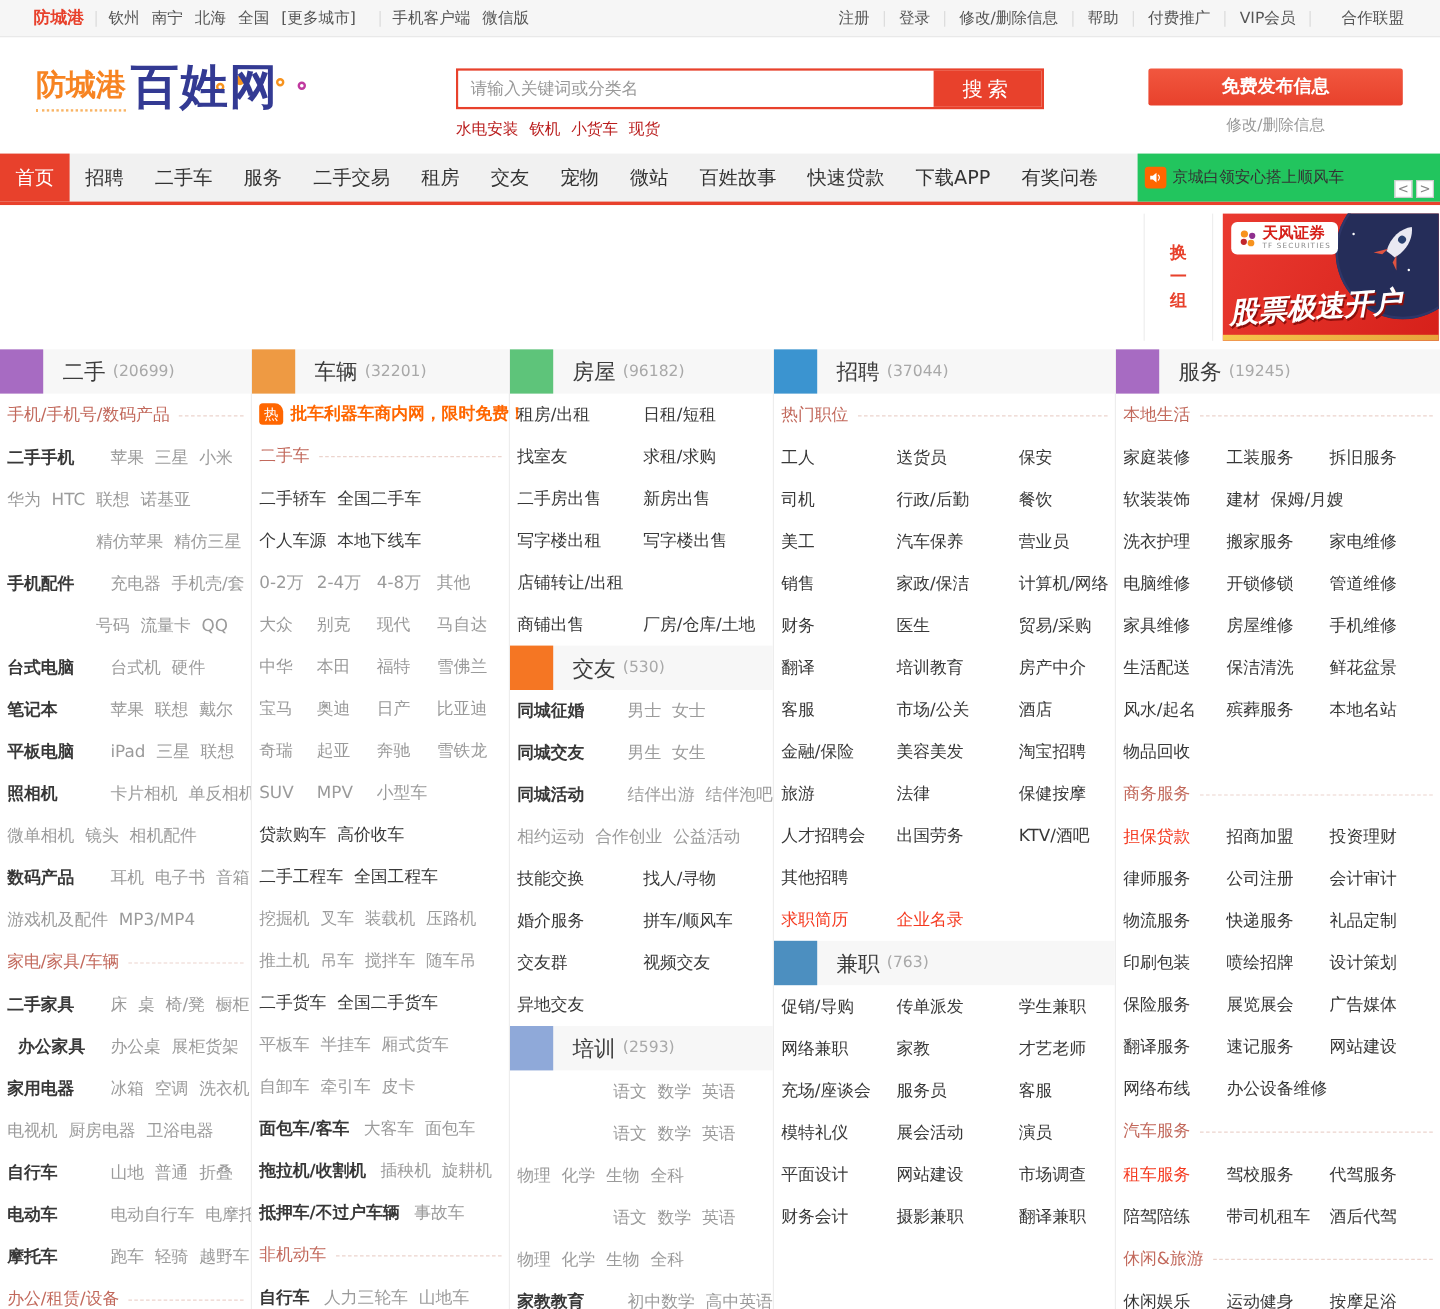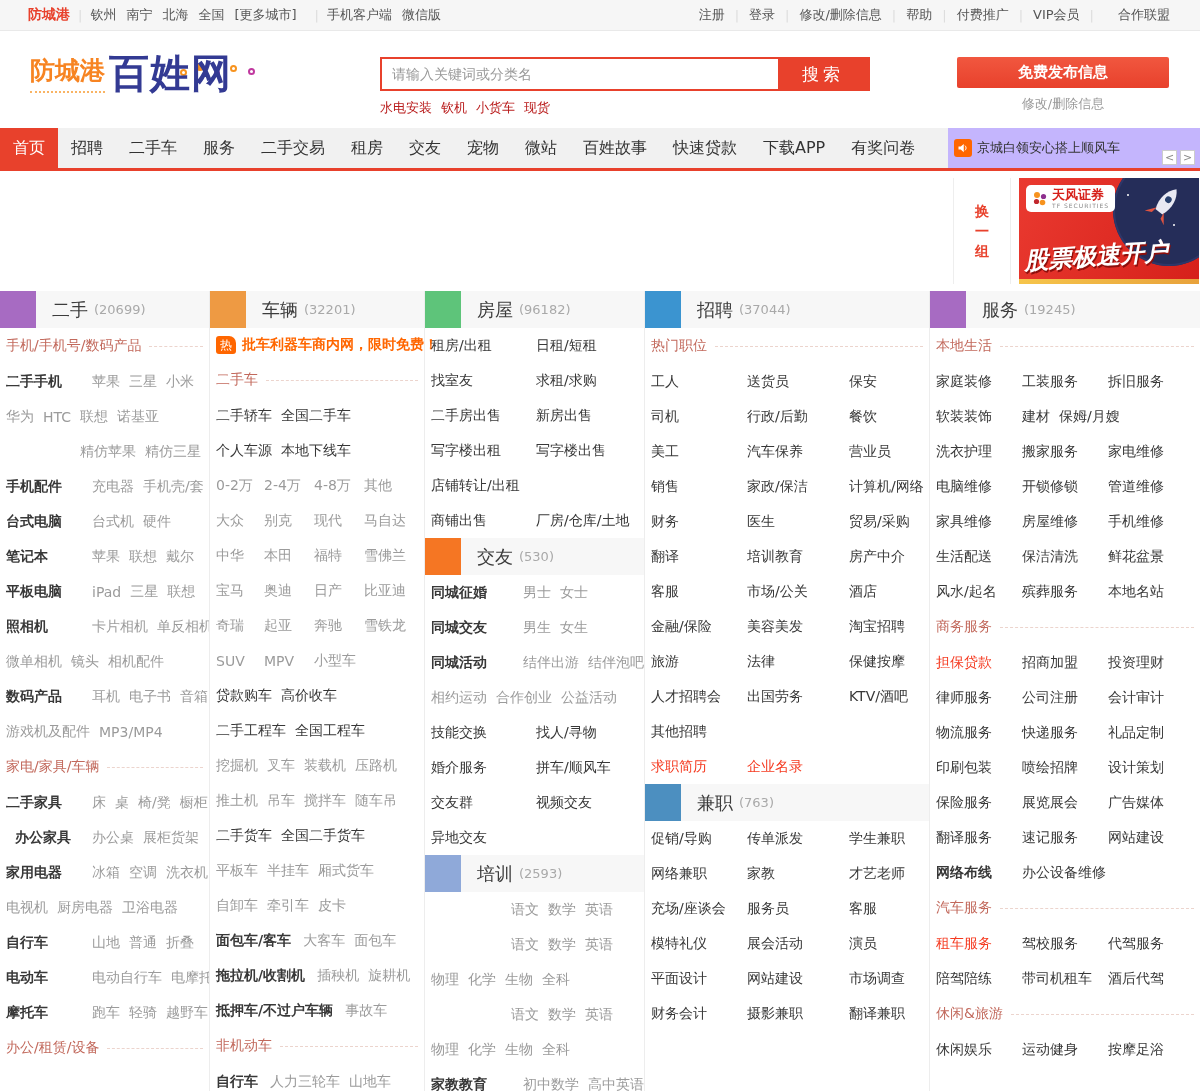--- a/index.html
+++ b/index.html
@@ -42,21 +42,21 @@
   .publish{position:absolute;left:957px;top:26px;width:212px;height:31px;border-radius:2px;
     background:linear-gradient(#f1573f,#e8412c);color:#fff;font-size:15px;font-weight:bold;
     display:flex;align-items:center;justify-content:center}
   .modify{position:absolute;left:957px;top:64px;width:212px;text-align:center;color:#999;font-size:13px}
 
   
   .nav{height:43px;background:#f1f1f1;border-bottom:3px solid #e8412c;position:relative;display:flex}
   .nav-items{display:flex;height:40px}
   .nav-items a{display:flex;align-items:center;padding:0 13px;font-size:16px;color:#333}
   .nav-items a.active{background:#e8412c;color:#fff}
-  .nav-right{position:absolute;right:0;top:0;width:252px;height:40px;background:#c4b5fd;
+  .nav-right{position:absolute;right:0;top:0;width:252px;height:40px;background:#22c55e;
     display:flex;align-items:center;padding:0 6px}
   .spk{width:18px;height:18px;background:#f60;border-radius:3px;display:flex;align-items:center;
     justify-content:center;flex:none}
   .ann{color:#333;font-size:13px;margin-left:5px;white-space:nowrap;overflow:hidden}
   .arrows{position:absolute;right:5px;bottom:3px;display:flex;gap:3px}
   .arr{width:15px;height:15px;border:1px solid #ccc;background:#fff;color:#888;font-size:11px;
     display:flex;align-items:center;justify-content:center}
 
   
   .banner{height:120px;position:relative;background:#fff}
@@ -250,20 +250,25 @@
       </div>
       <div class="row" style="padding-left: 80px;">
         <a class="lnk g">精仿苹果</a>
         <a class="lnk g">精仿三星</a>
       </div>
       <div class="row">
         <a class="lnk b lbl" style="min-width: 74px;">手机配件</a>
         <a class="lnk g">充电器</a>
         <a class="lnk g">手机壳/套</a>
       </div>
+      <div class="row" style="padding-left: 80px;">
+        <a class="lnk g">号码</a>
+        <a class="lnk g">流量卡</a>
+        <a class="lnk g">QQ</a>
+      </div>
       <div class="row">
         <a class="lnk b lbl" style="min-width: 74px;">台式电脑</a>
         <a class="lnk g">台式机</a>
         <a class="lnk g">硬件</a>
       </div>
       <div class="row">
         <a class="lnk b lbl" style="min-width: 74px;">笔记本</a>
         <a class="lnk g">苹果</a>
         <a class="lnk g">联想</a>
         <a class="lnk g">戴尔</a>
@@ -706,20 +711,23 @@
       <div class="row">
         <a class="lnk d cell" style="width: 86px;">生活配送</a>
         <a class="lnk d cell" style="width: 86px;">保洁清洗</a>
         <a class="lnk d">鲜花盆景</a>
       </div>
       <div class="row">
         <a class="lnk d cell" style="width: 86px;">风水/起名</a>
         <a class="lnk d cell" style="width: 86px;">殡葬服务</a>
         <a class="lnk d">本地名站</a>
       </div>
+      <div class="row">
+        <a class="lnk d">物品回收</a>
+      </div>
       <div class="sect">
         <span class="st">商务服务</span>
         <span class="dash"></span>
       </div>
       <div class="row">
         <a class="lnk r cell" style="width: 86px;">担保贷款</a>
         <a class="lnk d cell" style="width: 86px;">招商加盟</a>
         <a class="lnk d">投资理财</a>
       </div>
       <div class="row">
@@ -741,21 +749,21 @@
         <a class="lnk d cell" style="width: 86px;">保险服务</a>
         <a class="lnk d cell" style="width: 86px;">展览展会</a>
         <a class="lnk d">广告媒体</a>
       </div>
       <div class="row">
         <a class="lnk d cell" style="width: 86px;">翻译服务</a>
         <a class="lnk d cell" style="width: 86px;">速记服务</a>
         <a class="lnk d">网站建设</a>
       </div>
       <div class="row">
-        <a class="lnk d cell" style="width: 86px; font-weight: bold;">网络布线</a>
+        <a class="lnk d cell" style="width: 86px;">网络布线</a>
         <a class="lnk d">办公设备维修</a>
       </div>
       <div class="sect">
         <span class="st">汽车服务</span>
         <span class="dash"></span>
       </div>
       <div class="row">
         <a class="lnk r cell" style="width: 86px;">租车服务</a>
         <a class="lnk d cell" style="width: 86px;">驾校服务</a>
         <a class="lnk d">代驾服务</a>

